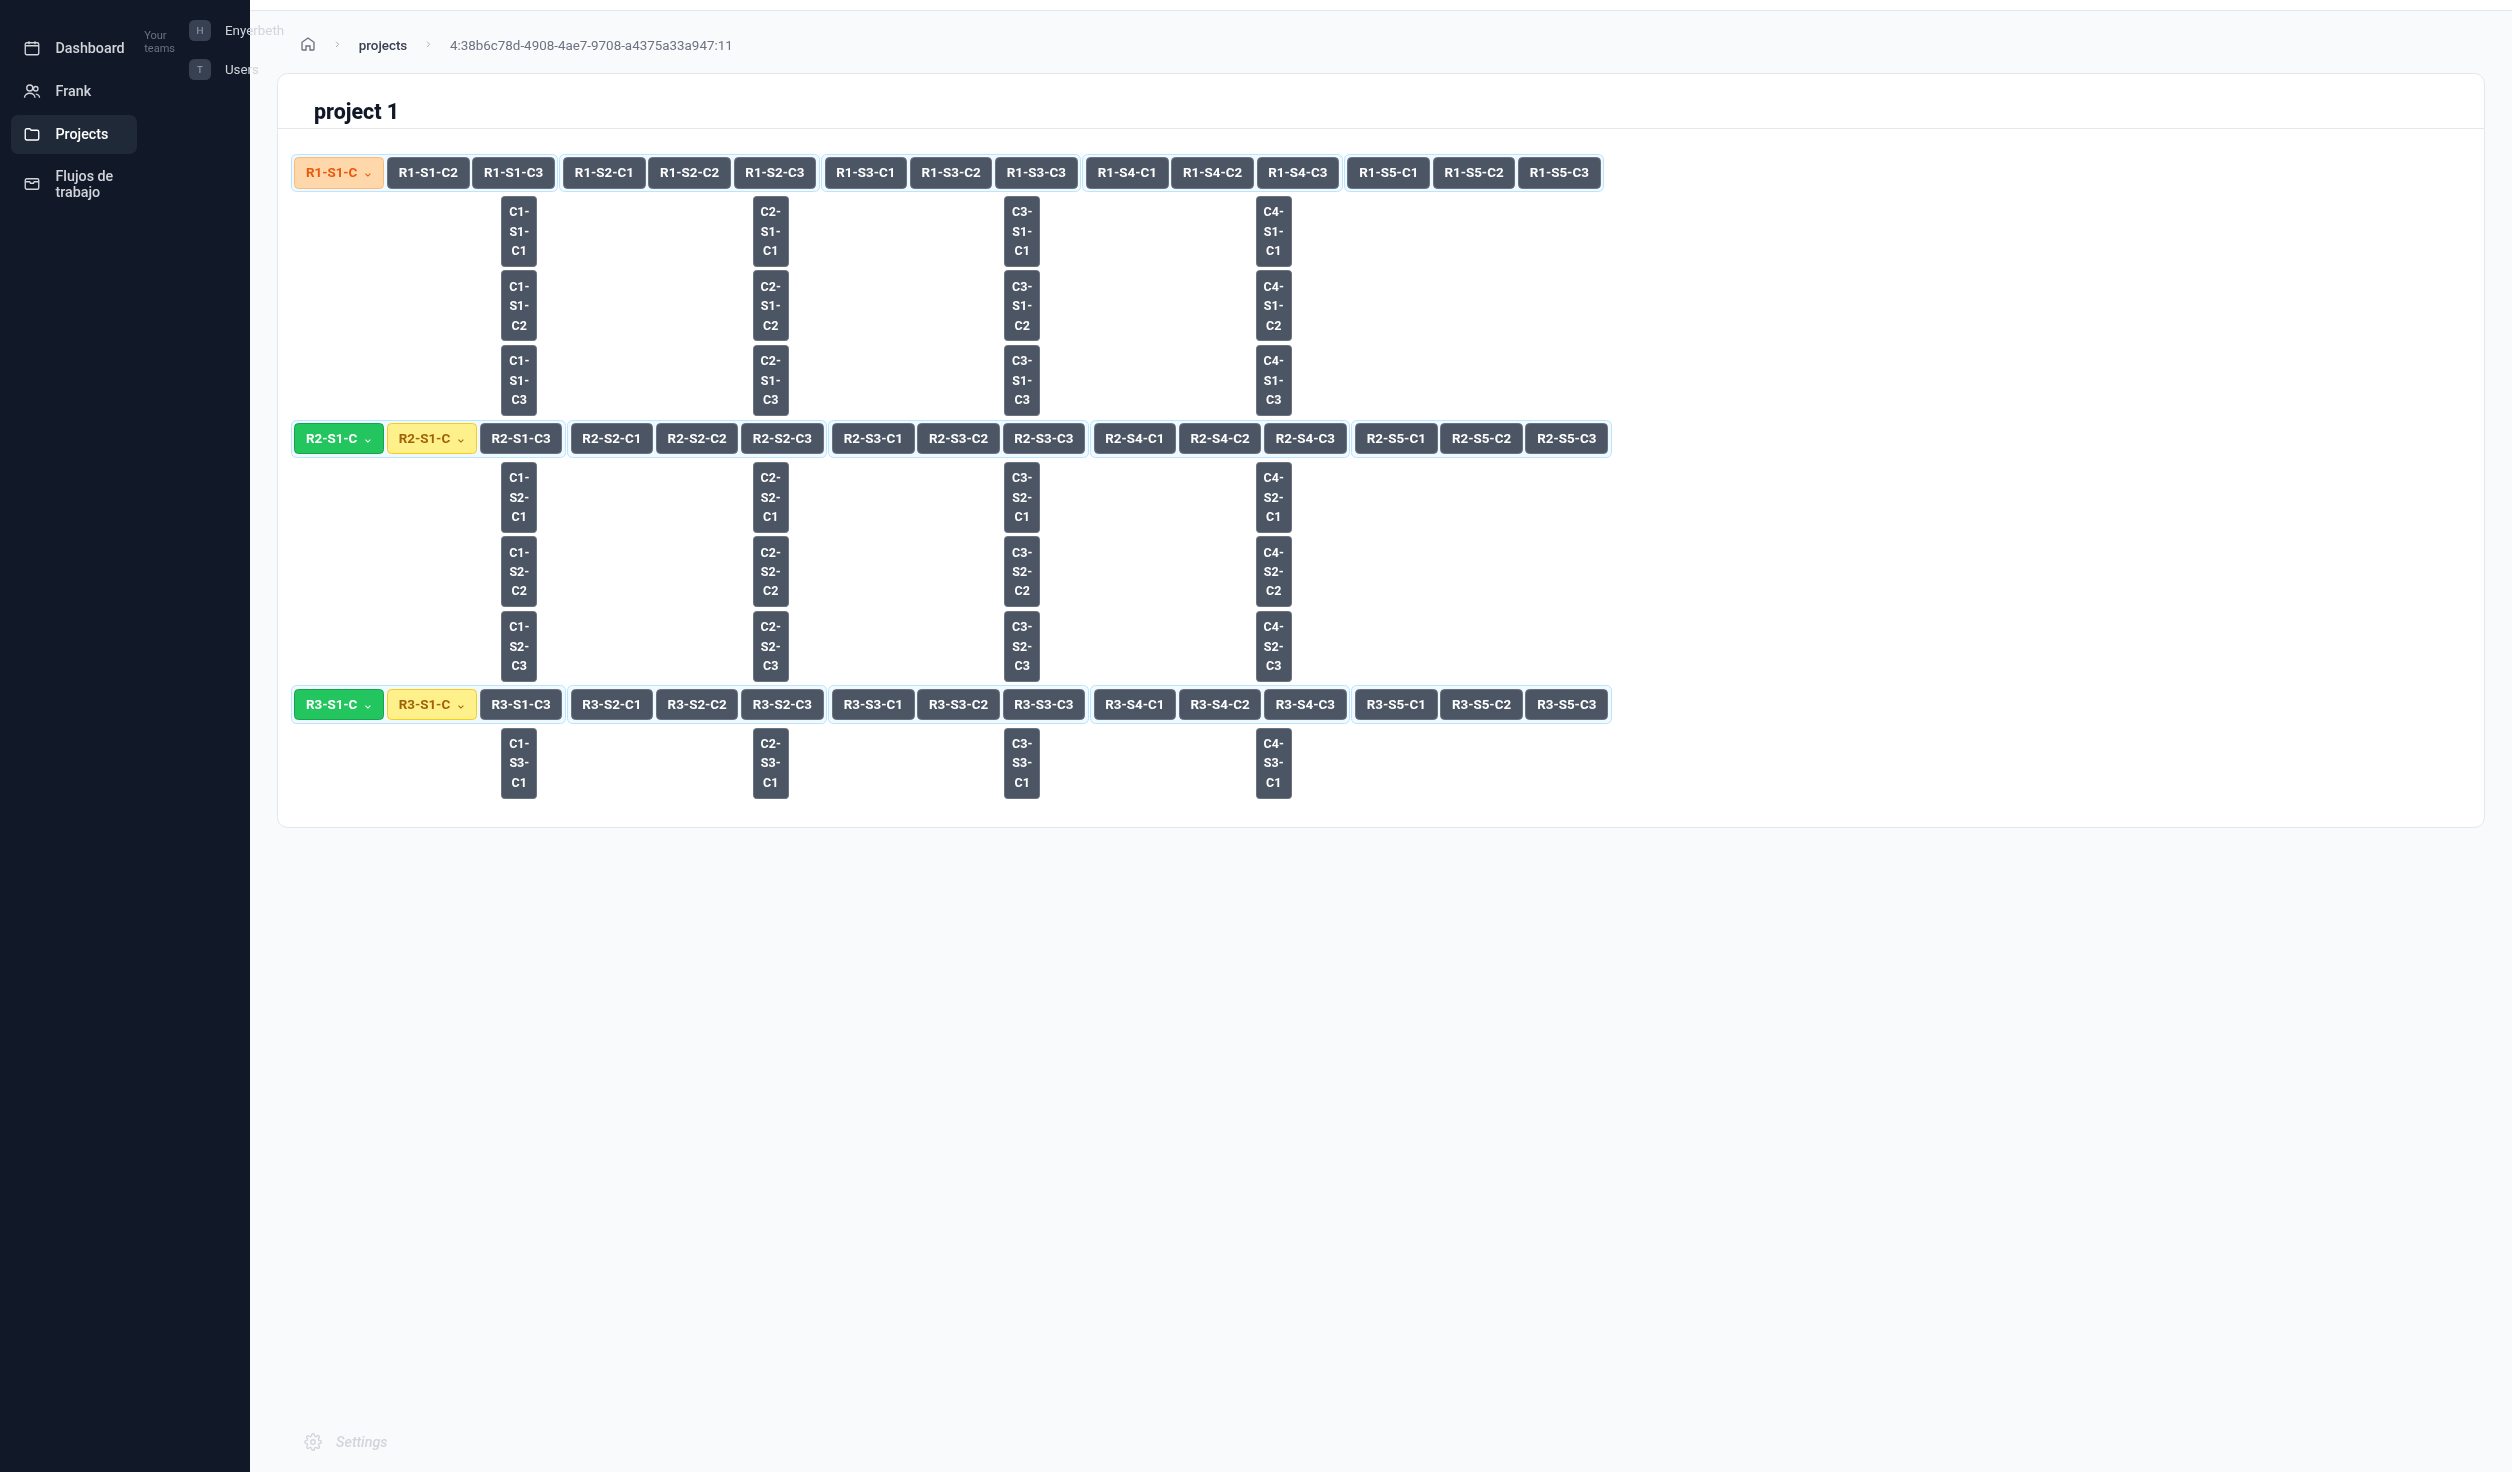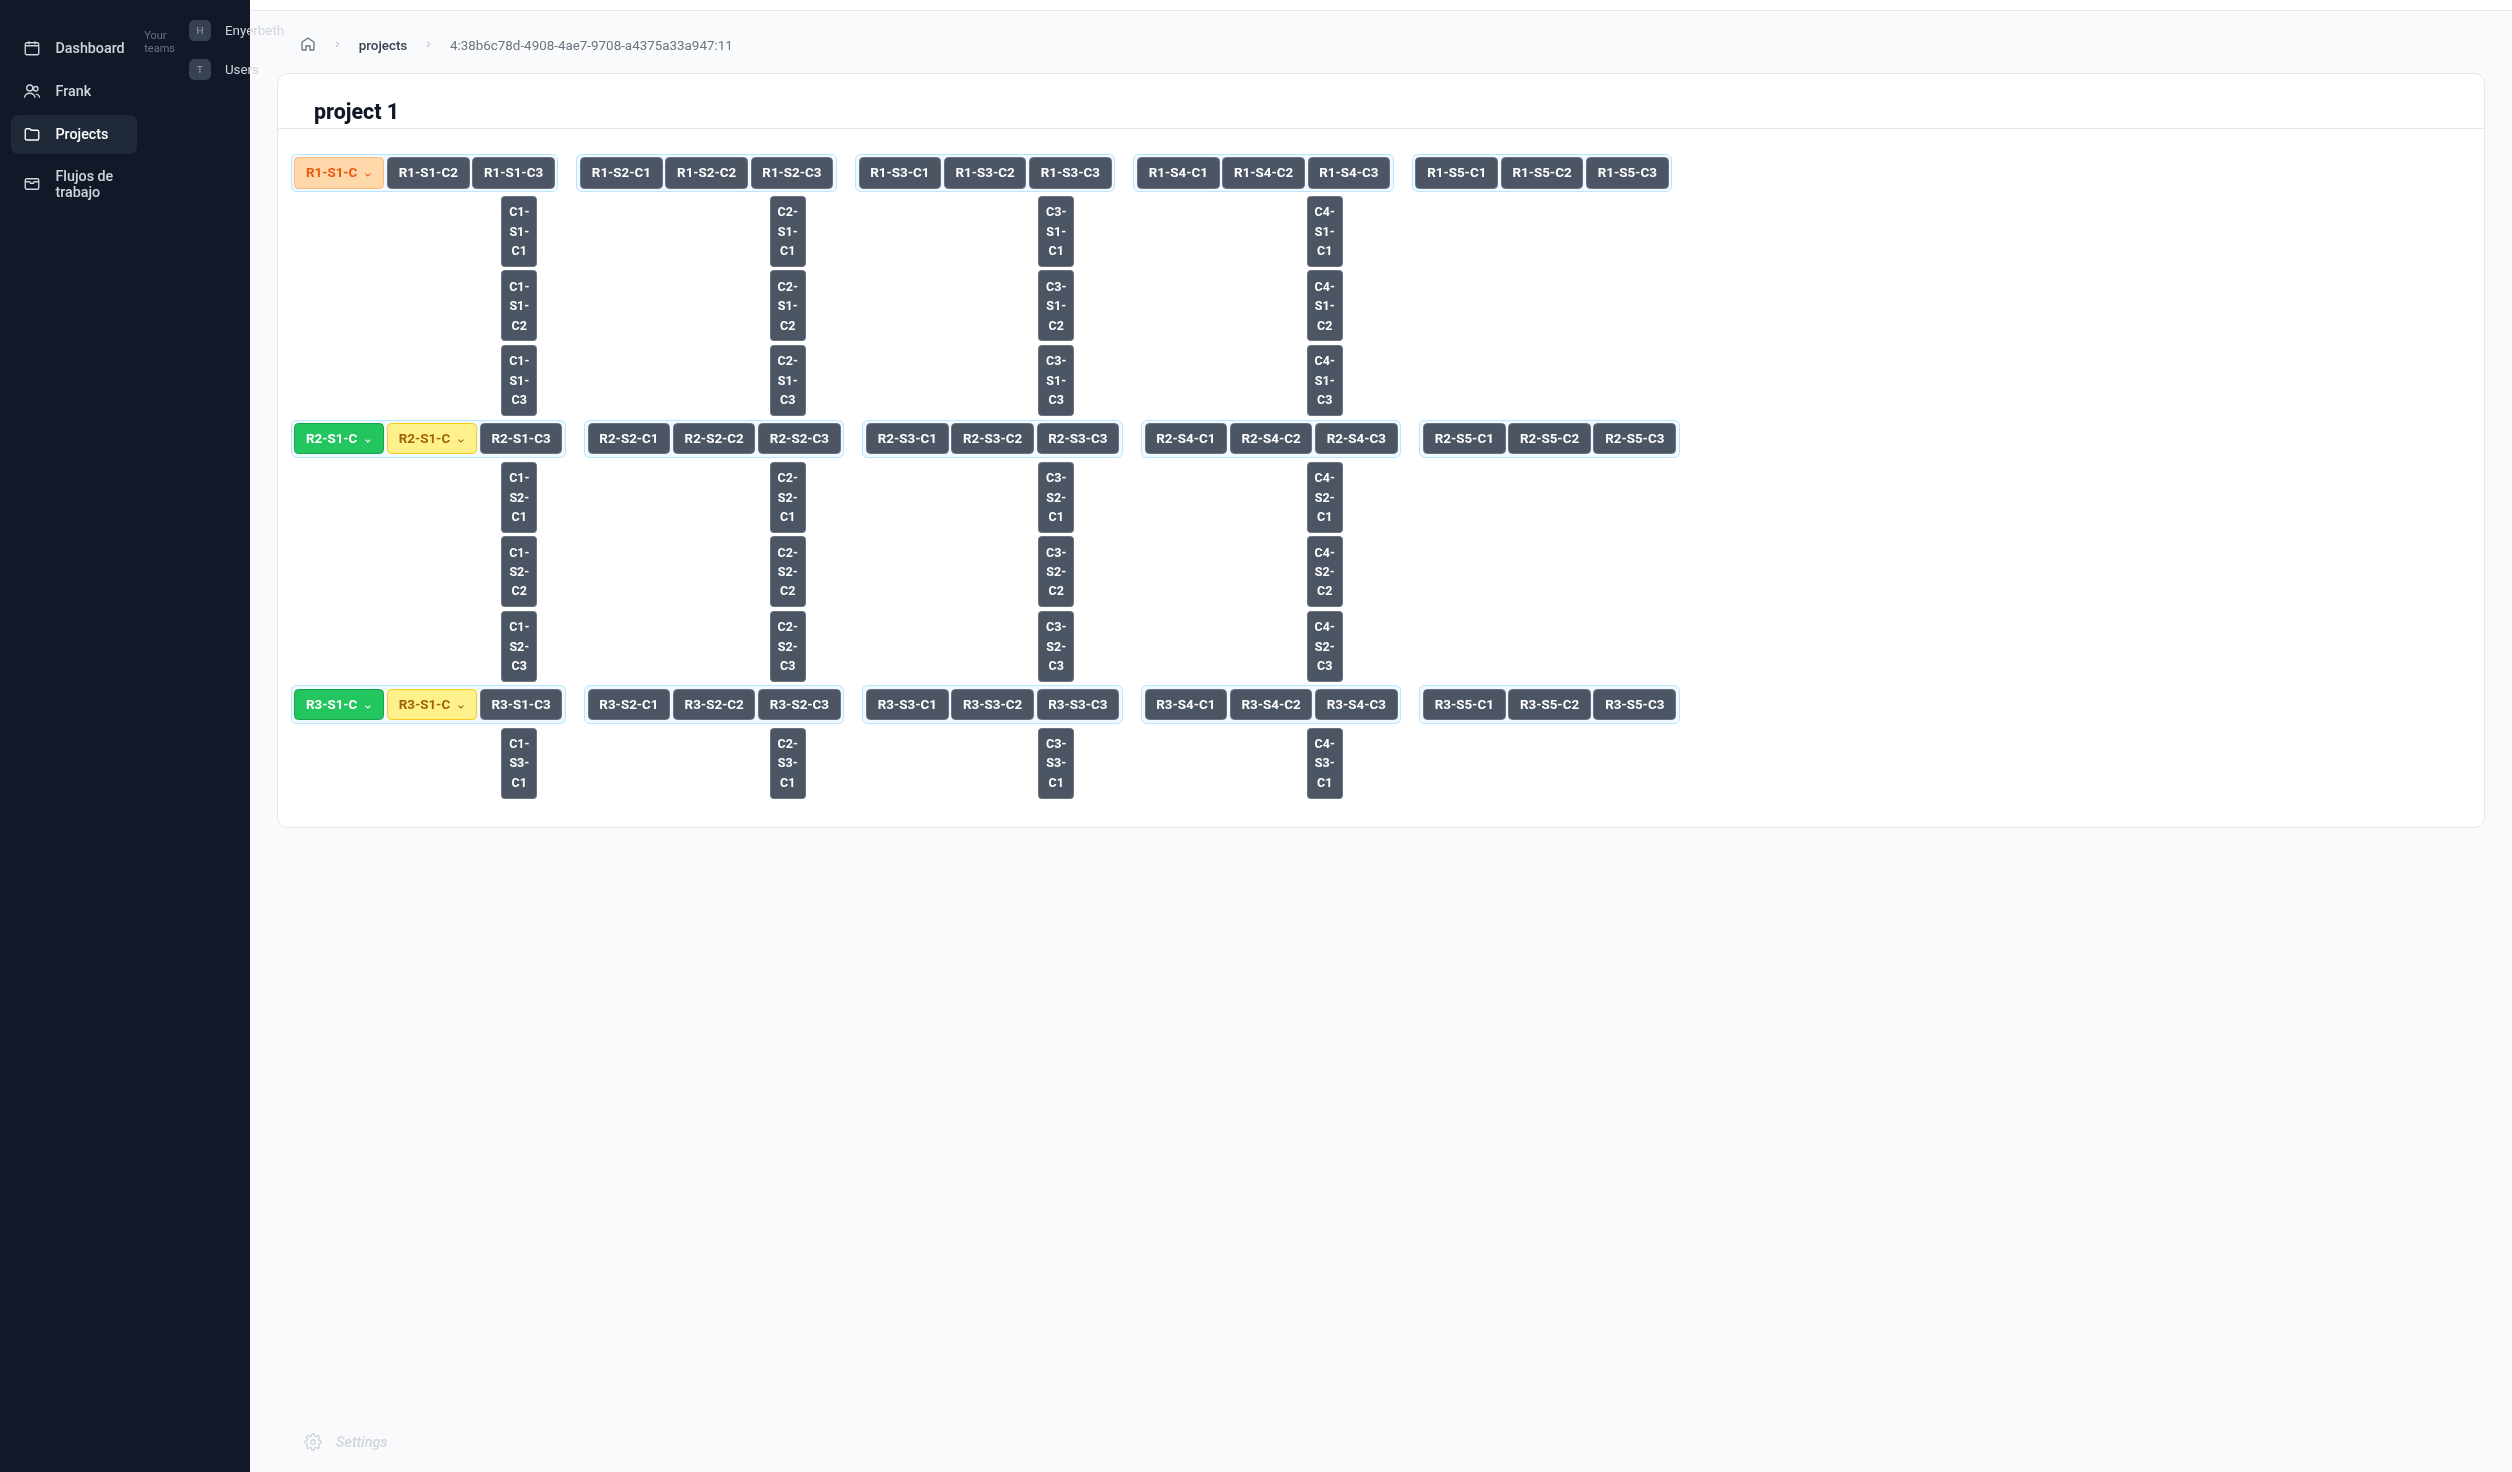--- a/index.html
+++ b/index.html
@@ -137,21 +137,21 @@
   overflow-x: auto;
   padding: 0 12.5px;
 }
 .row-block {
   display: flex;
   flex-direction: column;
   margin-bottom: 0;
 }
 .header-row {
   display: flex;
-  gap: 18px;
+  gap: 1px;
   align-items: flex-start;
 }
 .segment-group {
   display: flex;
   gap: 2.7px;
   padding: 2.7px;
   border: 1.8px solid #bae6fd;
   border-radius: 5.4px;
   background: #f0f9ff;
 }

